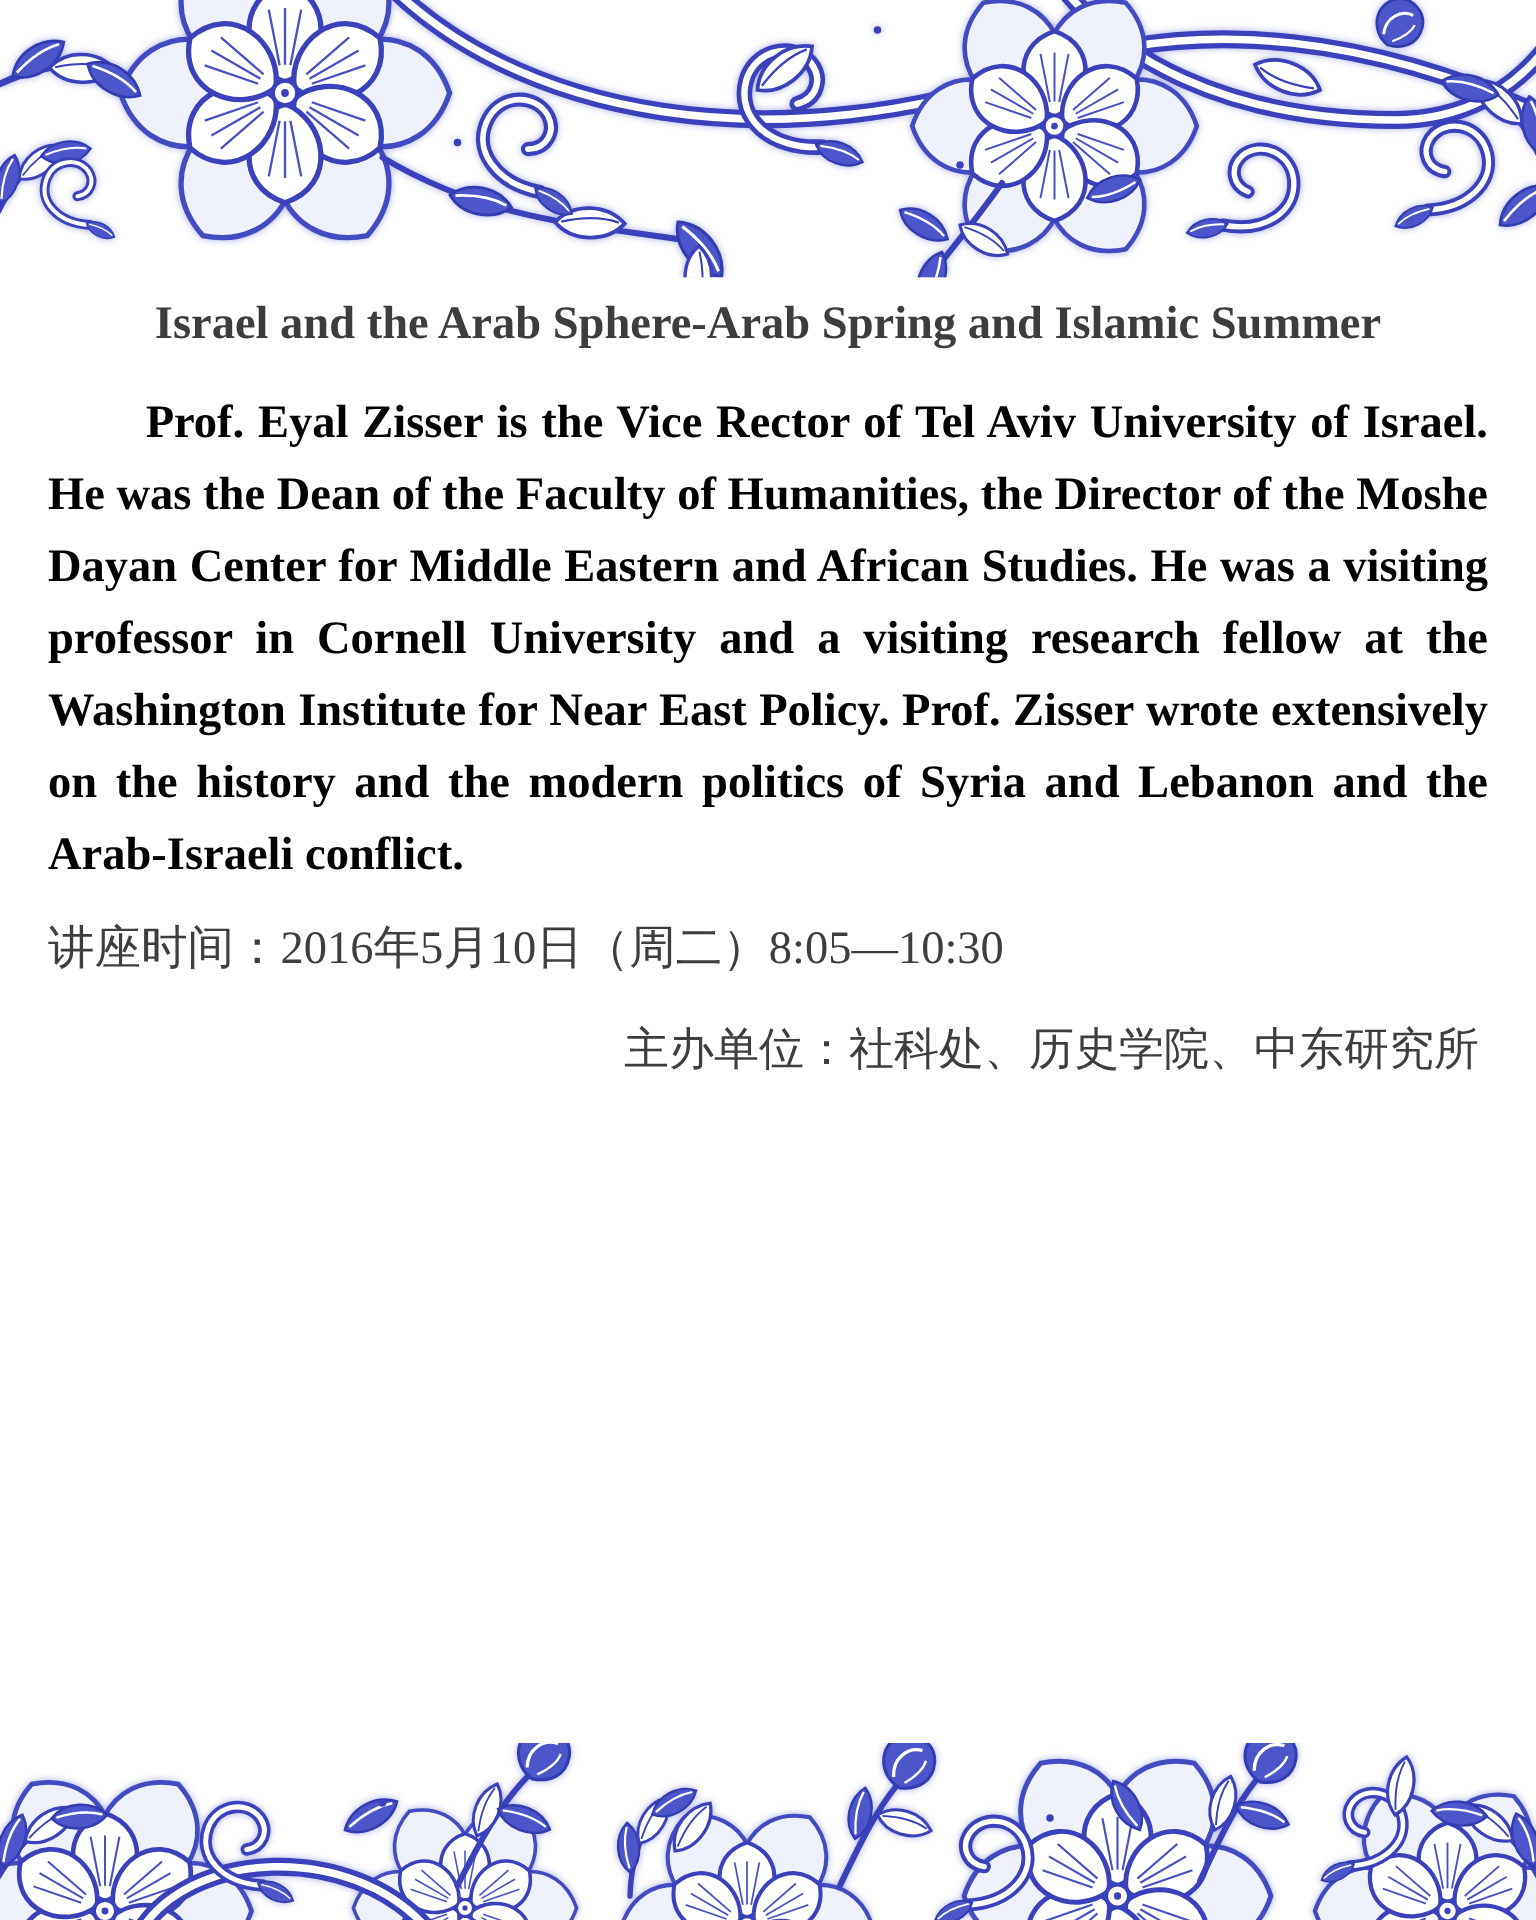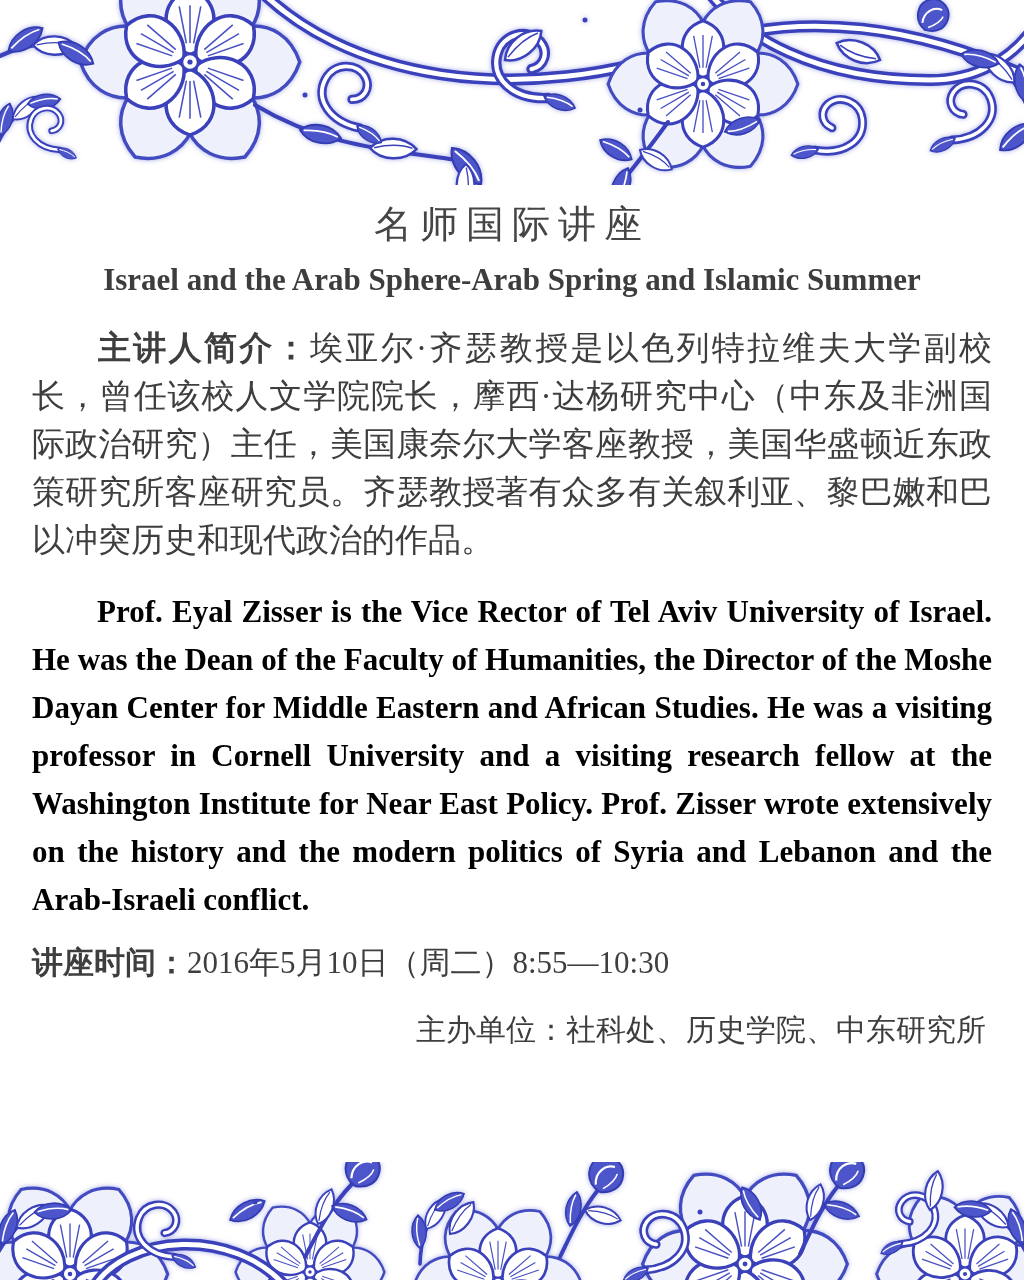--- a/index.html
+++ b/index.html
@@ -32,21 +32,21 @@
     font-size:33px;line-height:48px;text-align:justify;text-indent:2em;
     margin:26px 0 0 0;color:#3e3e3e;
   }
   .bio-cn .lbl{font-weight:bold;}
   .bio-en{
     font-size:31px;font-weight:bold;line-height:48px;text-align:justify;
     text-indent:2.1em;margin:24px 0 0 0;color:#000000;
   }
   .detail-line{font-size:31px;line-height:46px;margin:0;color:#3e3e3e;}
   .details{margin-top:16px;}
-  .detail-line .lbl{font-weight:bold;}
+  .detail-line .lbl{font-weight:normal;}
   .organizer-line{
     font-size:30px;margin:24px 6px 0 0;text-align:right;color:#3e3e3e;
   }
 </style>
 </head>
 <body>
 
 <div class="page">
 
   <div class="border-band border-top">
@@ -146,30 +146,28 @@
       <use href="#leafW" transform="translate(880,60) rotate(-150)"></use>
       <use href="#leafB" transform="translate(1000,150) rotate(-30) scale(0.9)"></use>
       <use href="#rose" transform="translate(925,30) rotate(25) scale(0.9)"></use>
       <circle cx="585" cy="20" r="2.5" fill="#3a41bb"></circle>
       <circle cx="640" cy="110" r="2.5" fill="#3a41bb"></circle>
       <circle cx="305" cy="95" r="2.5" fill="#3a41bb"></circle>
     </svg>
   </div>
 
   <div class="content">
-    <h1 class="poster-title">名师国际讲座</h1>
 
     <p class="eng-title">Israel and the Arab Sphere-Arab Spring and Islamic Summer</p>
 
-    <p class="bio-cn"><span class="lbl">主讲人简介：</span><span>埃亚尔·齐瑟教授是以色列特拉维夫大学副校长，曾任该校人文学院院长，摩西·达杨研究中心（中东及非洲国际政治研究）主任，美国康奈尔大学客座教授，美国华盛顿近东政策研究所客座研究员。齐瑟教授著有众多有关叙利亚、黎巴嫩和巴以冲突历史和现代政治的作品。</span></p>
 
     <p class="bio-en">Prof. Eyal Zisser is the Vice Rector of Tel Aviv University of Israel. He was the Dean of the Faculty of Humanities, the Director of the Moshe Dayan Center for Middle Eastern and African Studies. He was a visiting professor in Cornell University and a visiting research fellow at the Washington Institute for Near East Policy. Prof. Zisser wrote extensively on the history and the modern politics of Syria and Lebanon and the Arab-Israeli conflict.</p>
 
     <div class="details">
-      <p class="detail-line"><span class="lbl">讲座时间：</span><span>2016年5月10日（周二）8:55—10:30</span></p>
+      <p class="detail-line"><span class="lbl">讲座时间：</span><span>2016年5月10日（周二）8:05—10:30</span></p>
     </div>
 
     <p class="organizer-line"><span>主办单位：</span><span>社科处、历史学院、中东研究所</span></p>
   </div>
 
   <div class="border-band border-bottom">
     <svg viewBox="0 0 1024 118" width="1024" height="118">
 
       <use href="#flower" transform="translate(70,112) scale(1.05)"></use>
       <use href="#flower" transform="translate(310,110) scale(0.8)"></use>

